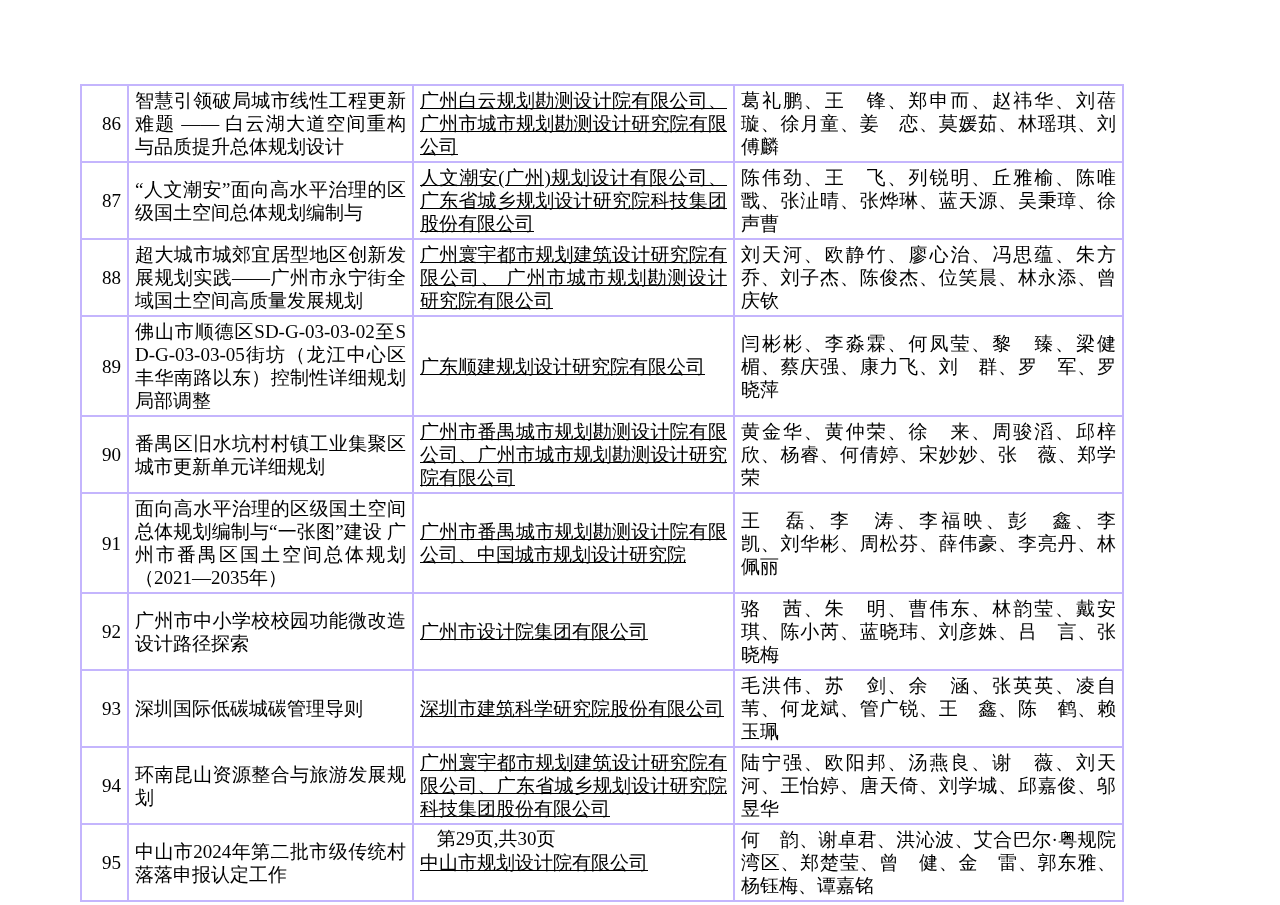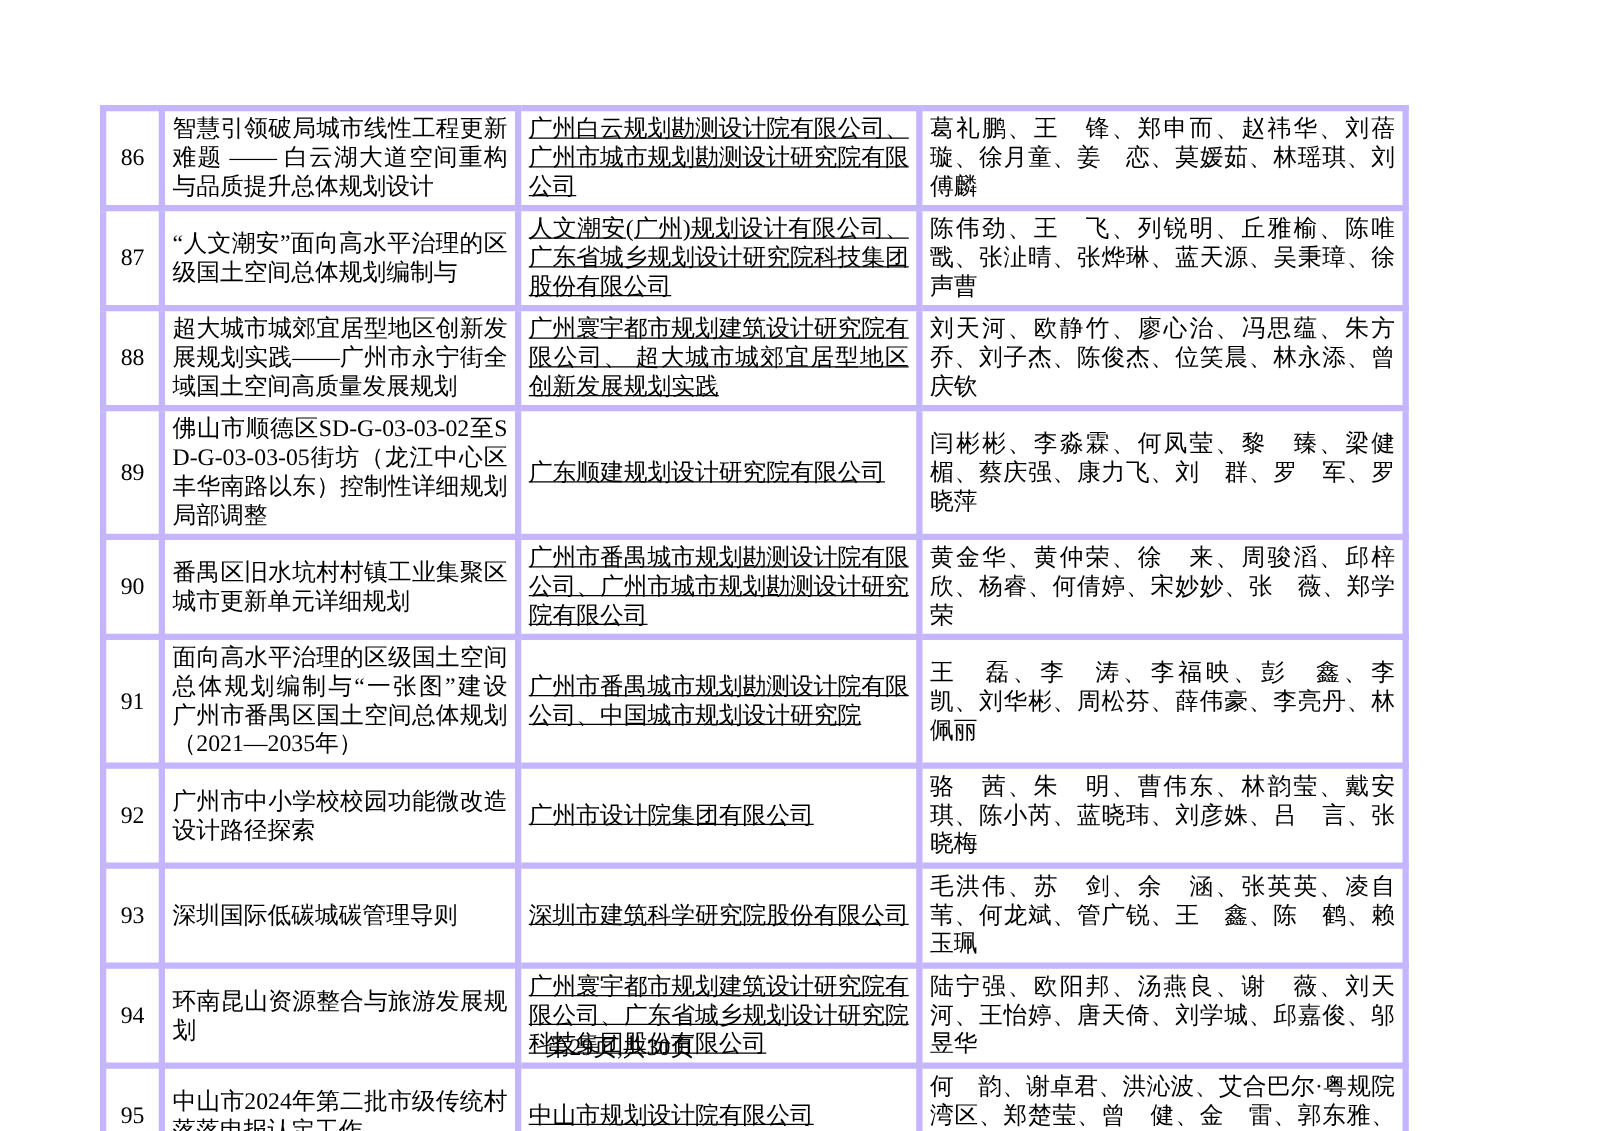--- a/index.html
+++ b/index.html
@@ -22,29 +22,29 @@
   }
   table.awards {
     position: absolute;
     left: 80px;
     top: 84px;
     width: 1042px;
     border-collapse: collapse;
     table-layout: fixed;
   }
   table.awards td {
-    border: 5px solid #c4b5fd;
+    border: 2px solid #c4b5fd;
     font-size: 19px;
     line-height: 23px;
     vertical-align: middle;
     padding: 3px 6px;
     overflow: hidden;
   }
   td.c-no {
-    text-align: center;
+    text-align: right;
     padding: 0;
   }
   td.c-title, td.c-org, td.c-people {
     text-align: justify;
     text-align-last: left;
     word-break: break-all;
   }
   td.c-title { padding-left: 8px; padding-right: 5px; }
   td.c-org   { padding-left: 7px; padding-right: 5px; text-decoration: underline; }
   td.c-people{ padding-left: 6px; padding-right: 4px; }
@@ -79,21 +79,21 @@
   </tr>
         <tr style="height: 70px;">
     <td class="c-no">87</td>
     <td class="c-title">“人文潮安”面向高水平治理的区级国土空间总体规划编制与</td>
     <td class="c-org">人文潮安(广州)规划设计有限公司、广东省城乡规划设计研究院科技集团股份有限公司</td>
     <td class="c-people">陈伟劲、王　飞、列锐明、丘雅榆、陈唯戬、张沚晴、张烨琳、蓝天源、吴秉璋、徐声曹</td>
   </tr>
         <tr style="height: 68px;">
     <td class="c-no">88</td>
     <td class="c-title">超大城市城郊宜居型地区创新发展规划实践——广州市永宁街全域国土空间高质量发展规划</td>
-    <td class="c-org">广州寰宇都市规划建筑设计研究院有限公司、 超大城市城郊宜居型地区创新发展规划实践</td>
+    <td class="c-org">广州寰宇都市规划建筑设计研究院有限公司、 广州市城市规划勘测设计研究院有限公司</td>
     <td class="c-people">刘天河、欧静竹、廖心治、冯思蕴、朱方乔、刘子杰、陈俊杰、位笑晨、林永添、曾庆钦</td>
   </tr>
         <tr style="height: 82px;">
     <td class="c-no">89</td>
     <td class="c-title">佛山市顺德区SD-G-03-03-02至SD-G-03-03-05街坊（龙江中心区丰华南路以东）控制性详细规划局部调整</td>
     <td class="c-org">广东顺建规划设计研究院有限公司</td>
     <td class="c-people">闫彬彬、李淼霖、何凤莹、黎　臻、梁健楣、蔡庆强、康力飞、刘　群、罗　军、罗晓萍</td>
   </tr>
         <tr style="height: 72px;">
     <td class="c-no">90</td>

